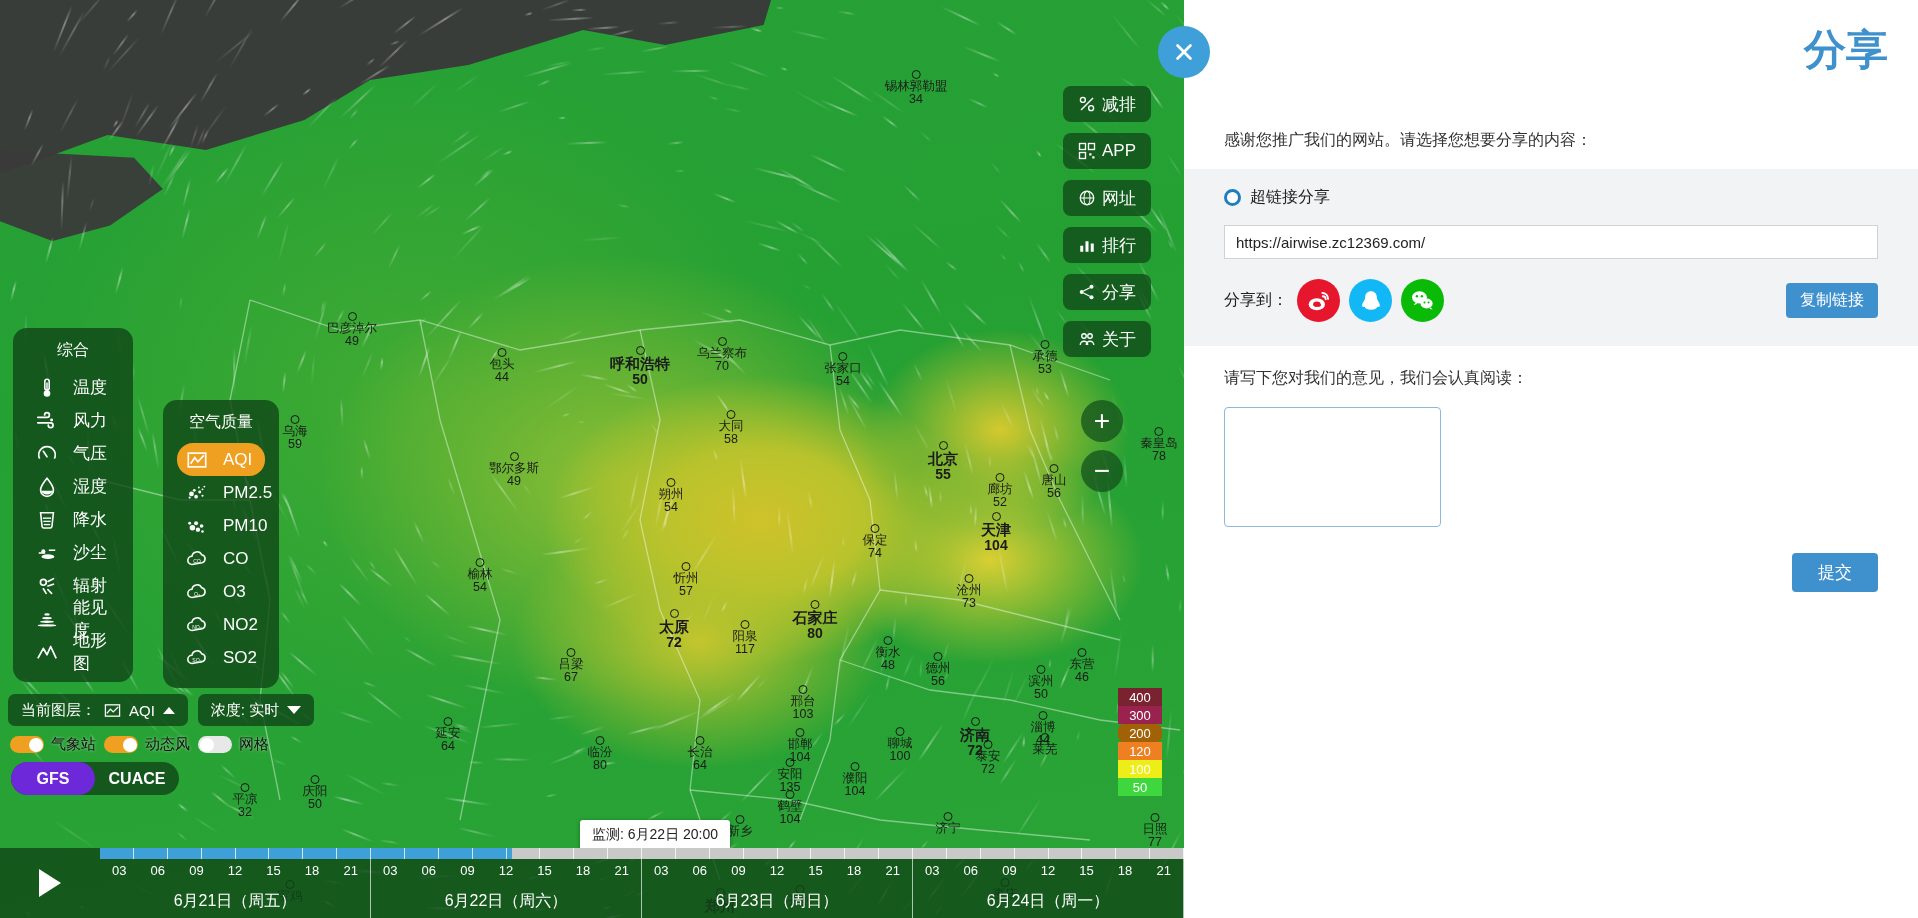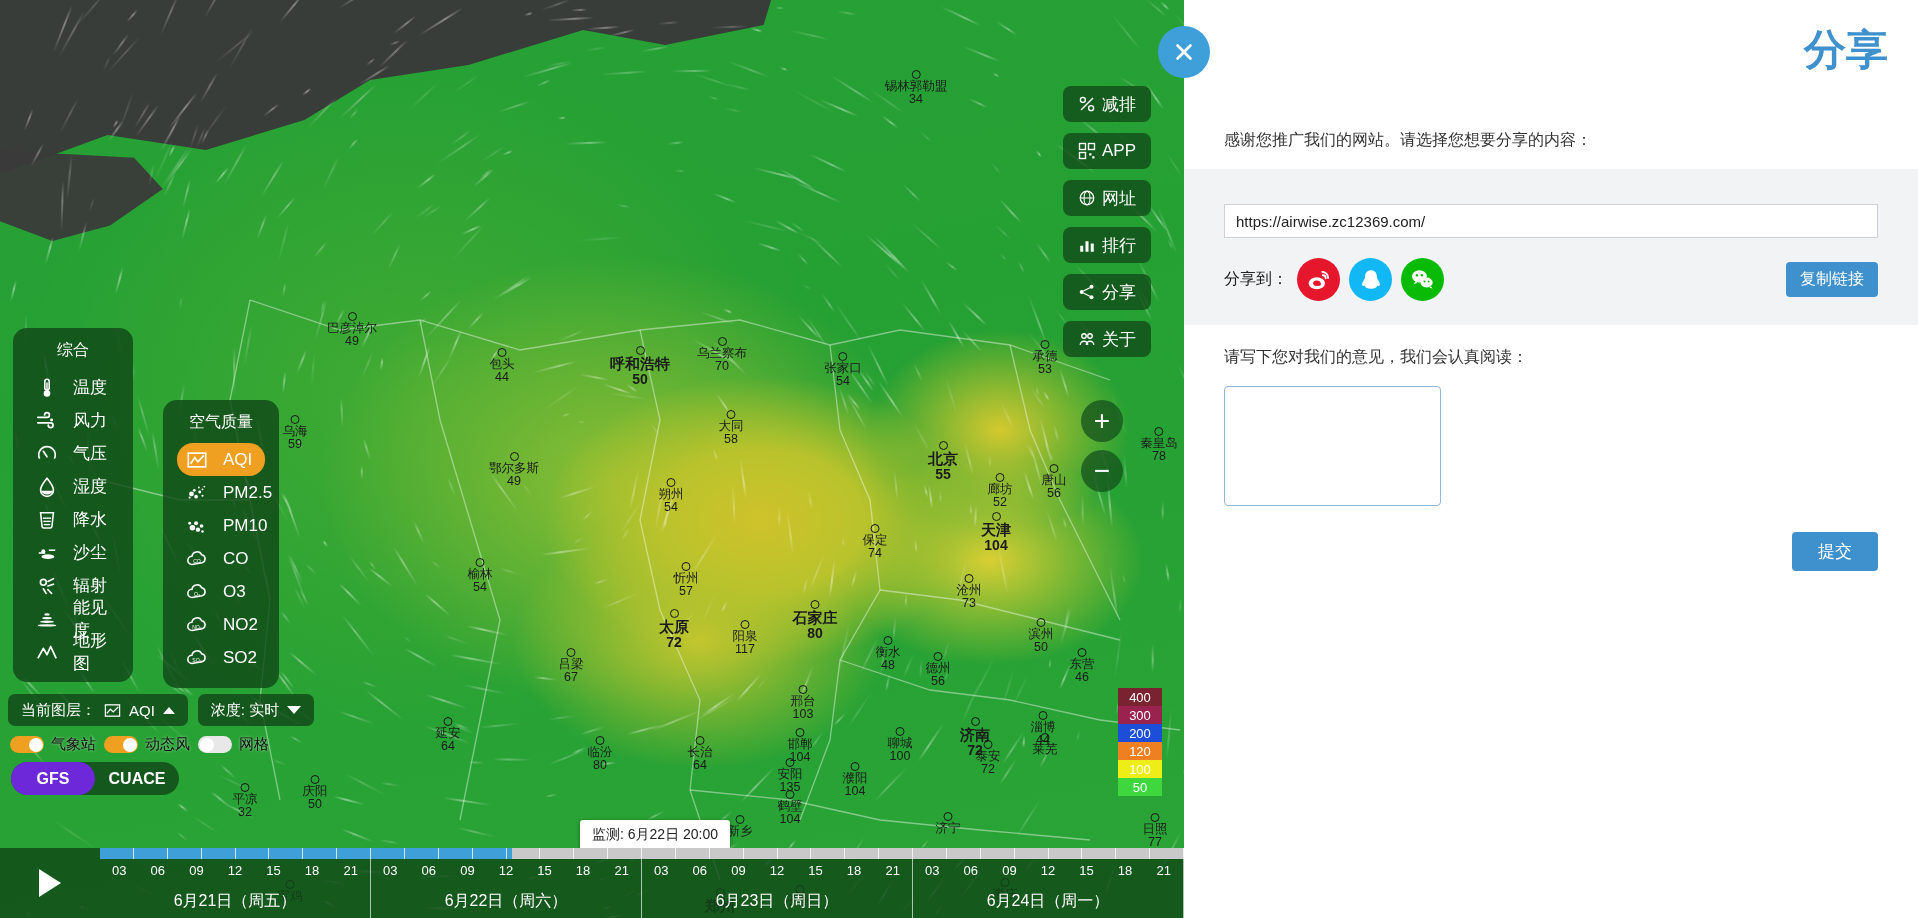--- a/index.html
+++ b/index.html
@@ -886,21 +886,21 @@
         <div class="city" style="left: 888px; top: 636px;">
           <span class="dot"></span>
           <span class="nm">衡水</span>
           <span class="vl">48</span>
         </div>
         <div class="city" style="left: 938px; top: 652px;">
           <span class="dot"></span>
           <span class="nm">德州</span>
           <span class="vl">56</span>
         </div>
-        <div class="city" style="left: 1041px; top: 618px;">
+        <div class="city" style="left: 1041px; top: 665px;">
           <span class="dot"></span>
           <span class="nm">滨州</span>
           <span class="vl">50</span>
         </div>
         <div class="city" style="left: 1082px; top: 648px;">
           <span class="dot"></span>
           <span class="nm">东营</span>
           <span class="vl">46</span>
         </div>
         <div class="city" style="left: 571px; top: 648px;">
@@ -1291,21 +1291,21 @@
         </div>
       </div>
     <div class="modebar" id="modebar">
         <div class="mb active">GFS</div>
         <div class="mb">CUACE</div>
       </div>
 
     <div class="legend" id="legend">
         <div class="lg" style="background: rgb(122, 35, 48);">400</div>
         <div class="lg" style="background: rgb(153, 35, 78);">300</div>
-        <div class="lg" style="background: #1d4ed8;">200</div>
+        <div class="lg" style="background: #a16207; border-radius: 6px;">200</div>
         <div class="lg" style="background: rgb(239, 128, 34);">120</div>
         <div class="lg" style="background: rgb(237, 237, 23);">100</div>
         <div class="lg" style="background: rgb(62, 215, 62);">50</div>
       </div>
 
     <div class="tl-tooltip">监测: 6月22日  20:00</div>
     <div class="timeline">
       <div class="play-btn">
         <div class="tri"></div>
       </div>
@@ -1405,20 +1405,24 @@
       <svg width="22" height="22" viewBox="0 0 24 24">
         <line x1="5" y1="5" x2="19" y2="19" stroke="#fff" stroke-width="3" stroke-linecap="round"></line>
         <line x1="19" y1="5" x2="5" y2="19" stroke="#fff" stroke-width="3" stroke-linecap="round"></line>
       </svg>
     </div>
 
     <div class="sec-title" id="share-title">分享</div>
     <div class="share-desc">感谢您推广我们的网站。请选择您想要分享的内容：</div>
 
     <div class="grayblock">
+      <div class="radio-line">
+        <span class="radio"></span>
+        <span class="rl">超链接分享</span>
+      </div>
       <div class="url-box">
         <span>https://airwise.zc12369.com/</span>
       </div>
       <div class="share-row">
         <span class="slabel">分享到：</span>
         <div class="sicon" style="background:#e6162d;">
           <svg width="26" height="26" viewBox="0 0 24 24">
             <ellipse cx="10" cy="15" rx="7.5" ry="5.6" fill="#fff"></ellipse>
             <ellipse cx="10" cy="15" rx="3.4" ry="2.5" fill="#e6162d"></ellipse>
             <circle cx="12.3" cy="15.8" r="1.5" fill="#e6162d"></circle>

